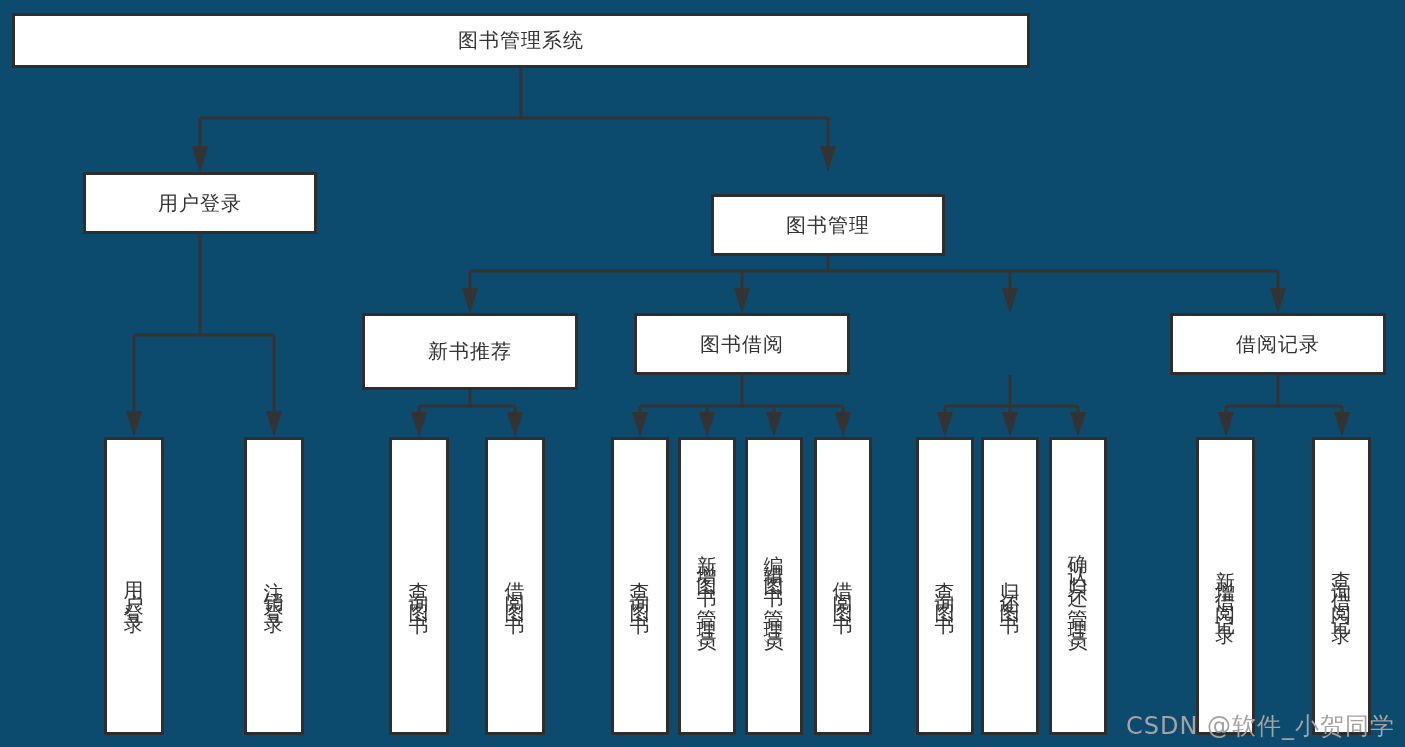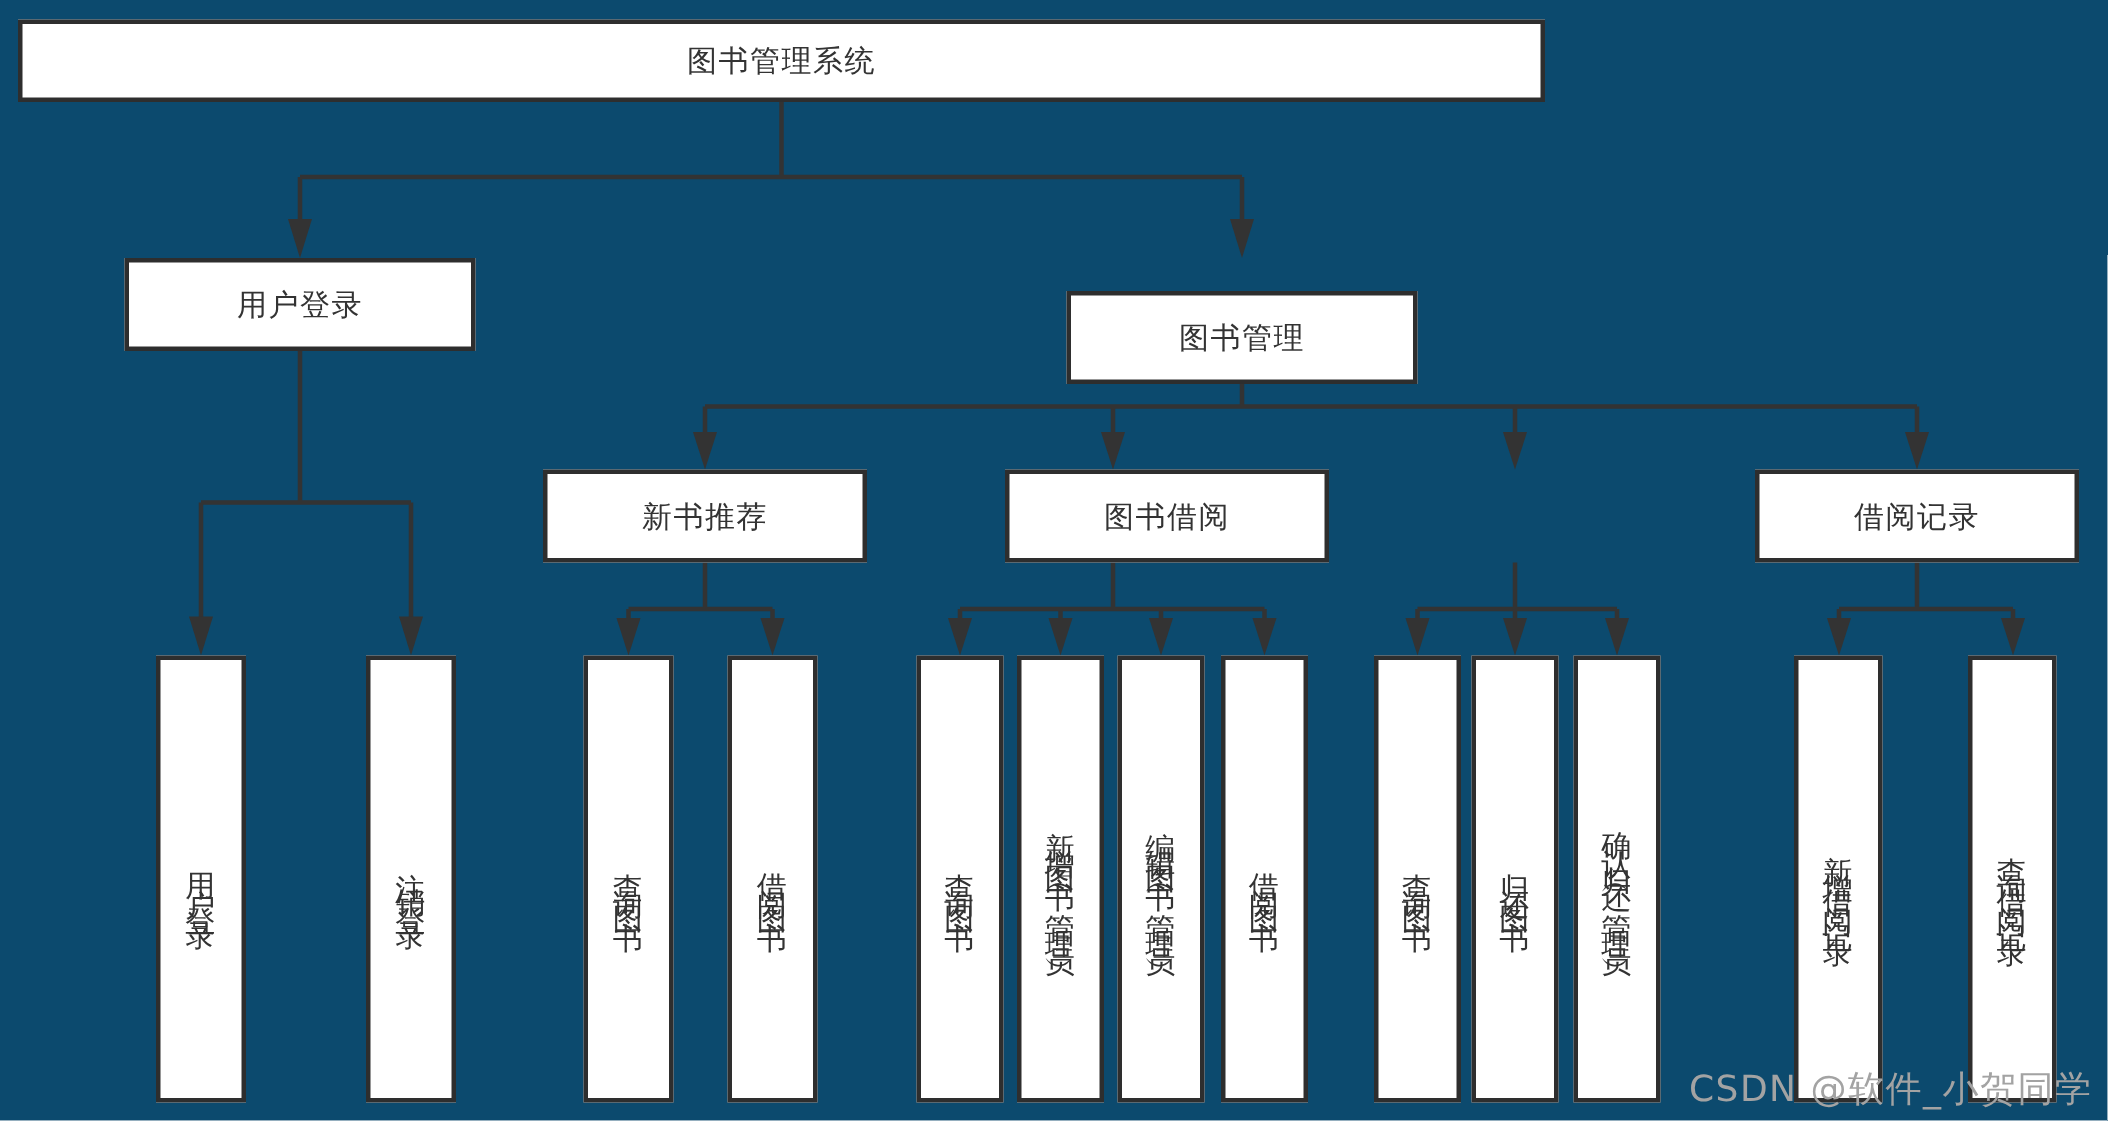--- a/index.html
+++ b/index.html
@@ -95,22 +95,22 @@
       <polygon points="1218,412 1234,412 1226,437"></polygon>
       <polygon points="1334,412 1350,412 1342,437"></polygon>
     </g>
   </svg>
 
   <div class="node h" style="left:12px; top:13px; width:1018px; height:55px;">图书管理系统</div>
 
   <div class="node h" style="left:83px; top:172px; width:234px; height:62px;">用户登录</div>
   <div class="node h" style="left:711px; top:172px; width:234px; height:62px;margin-top:22px;">图书管理</div>
 
-  <div class="node h" style="left:362px; top:313px; width:216px; height:62px;text-align:right;">新书推荐</div>
-  <div class="node h" style="left:670px; top:313px; width:216px; height:62px;">图书借阅</div>
+  <div class="node h" style="left:362px; top:313px; width:216px; height:77px;text-align:right;">新书推荐</div>
+  <div class="node h" style="left:634px; top:313px; width:216px; height:62px;">图书借阅</div>
   <div class="node h" style="left:1170px; top:313px; width:216px; height:62px;">借阅记录</div>
 
   <div class="node v" style="left:104px; top:437px; width:60px; height:298px;">用户登录</div>
   <div class="node v" style="left:244px; top:437px; width:60px; height:298px;">注销登录</div>
 
   <div class="node v" style="left:389px; top:437px; width:60px; height:298px;">查询图书</div>
   <div class="node v" style="left:485px; top:437px; width:60px; height:298px;">借阅图书</div>
 
   <div class="node v" style="left:611px; top:437px; width:58px; height:298px;">查询图书</div>
   <div class="node v" style="left:678px; top:437px; width:58px; height:298px;">新增图书（管理员）</div>

